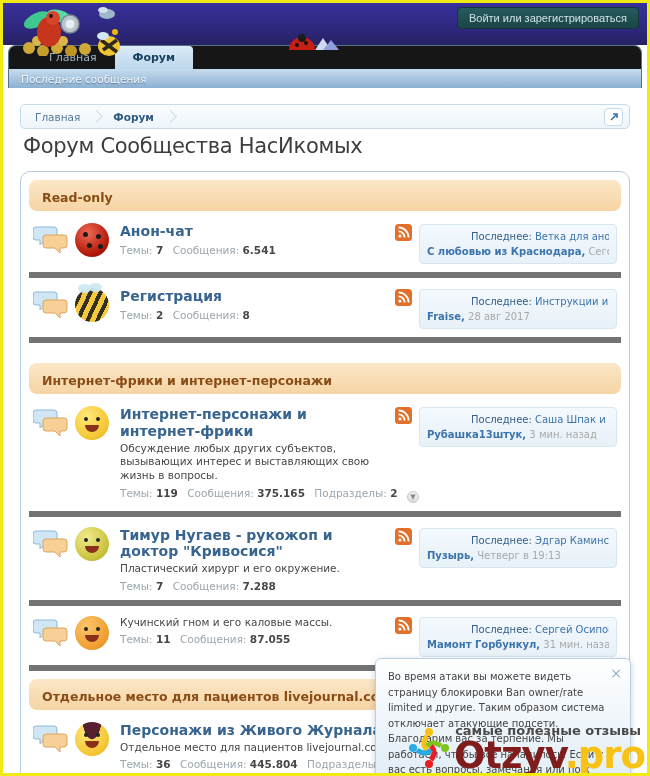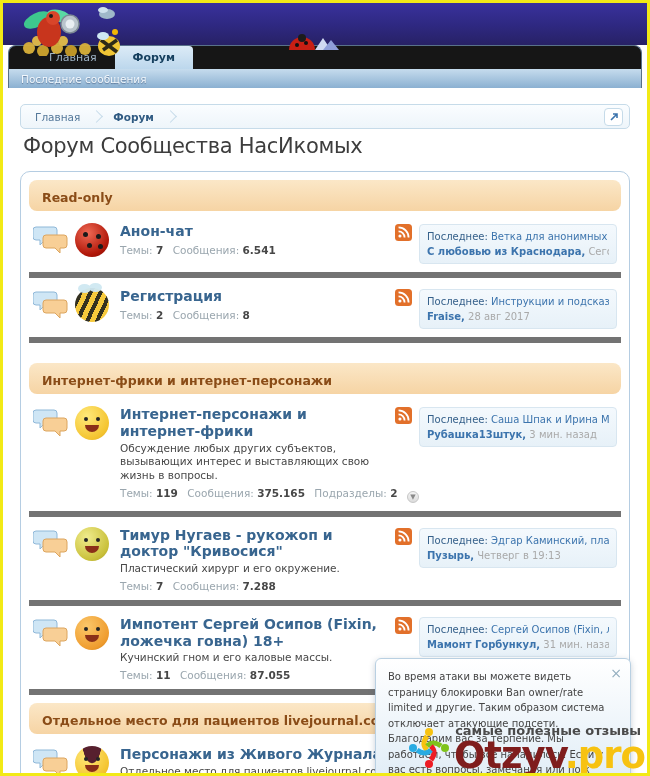--- a/index.html
+++ b/index.html
@@ -77,21 +77,21 @@
   .fstats .seg { margin-right:6px; }
   .sub-drop { display:inline-block; width:12px; height:12px; border-radius:50%;
               background:linear-gradient(180deg,#f4f4f4,#dcdcdc); border:1px solid #c6c6c6;
               color:#8a8a8a; font-size:7px; line-height:11px; text-align:center; vertical-align:-2px; cursor:pointer; }
 
   .rightcol { width:222px; flex:none; display:flex; align-items:flex-start; gap:7px; padding-top:1px; }
   .rss { width:17px; height:17px; flex:none; cursor:pointer; }
   .lastbox { flex:1; min-width:0; background:linear-gradient(180deg,#f4f9fd,#e7f1f8);
              border:1px solid #d8e6f0; border-radius:4px; padding:4px 7px; font-size:10px; line-height:1.5; }
   .lb1 { white-space:nowrap; overflow:hidden; }
-  .lb-label { color:#35608a; }
+  .lb-label { color:#35608a;margin-left:44px; }
   .lb-topic { color:#3c74ad; cursor:pointer; }
   .lb2 { white-space:nowrap; overflow:hidden; }
   .lb-user { color:#3c74ad; font-weight:bold; cursor:pointer; }
   .lb-time { color:#a9a9a9; }
 
   
   .popup { position:absolute; left:372px; top:655px; width:256px; z-index:20;
            background:linear-gradient(180deg,#ffffff,#dfecf6); border:1px solid #b9d0e2;
            border-radius:6px; box-shadow:0 2px 6px rgba(40,70,100,.25);
            padding:10px 14px 8px 12px; font-size:10px; color:#444; line-height:1.55; }
@@ -139,20 +139,21 @@
       </g>
       <g transform="translate(282,32)">
         <path d="M0 14 A13 13 0 0 1 26 14 Z" fill="#c81f14"></path>
         <circle cx="8" cy="9" r="2" fill="#111"></circle>
           <circle cx="17" cy="7" r="2" fill="#111"></circle>
         <circle cx="13" cy="2" r="4" fill="#1c1c1c"></circle>
         <path d="M26 14 L34 2 L42 14 Z" fill="#cfd9f2"></path>
         <path d="M34 14 L42 4 L50 14 Z" fill="#8f9fd9"></path>
       </g>
     </svg>
+    <button class="login-btn">Войти или зарегистрироваться</button>
   </div>
 
   <div class="navbar">
     <div class="tabs">
       <div class="tab">Главная</div>
       <div class="tab active">Форум</div>
     </div>
     <div class="subnav">
       <span class="subnav-link">Последние сообщения</span>
     </div>
@@ -304,21 +305,20 @@
 
     <div class="frow">
       <div class="bubbles">
         <svg width="36" height="30" viewBox="0 0 36 30">
             <path d="M3 3 h18 a3 3 0 0 1 3 3 v7 a3 3 0 0 1 -3 3 h-9 l-5 5 v-5 h-4 a3 3 0 0 1 -3 -3 v-7 a3 3 0 0 1 3 -3" fill="#cfe6f5" stroke="#8fb8d8"></path>
             <path d="M13 11 h18 a3 3 0 0 1 3 3 v7 a3 3 0 0 1 -3 3 h-4 v5 l-5 -5 h-9 a3 3 0 0 1 -3 -3 v-7 a3 3 0 0 1 3 -3" fill="#f8cf96" stroke="#dca55f"></path>
           </svg>
       </div>
       <div class="avatar face orange"></div>
       <div class="info">
-        <div class="ftitle">Импотент Сергей Осипов (Fixin, ложечка говна) 18+</div>
         <div class="fdesc">Кучинский гном и его каловые массы.</div>
         <div class="fstats">
           <span class="seg"><span>Темы:</span> <b>11</b></span>
           <span class="seg"><span>Сообщения:</span> <b>87.055</b></span>
         </div>
       </div>
       <div class="rightcol">
         <svg class="rss" viewBox="0 0 24 24">
             <rect width="24" height="24" rx="5" fill="#e2702a"></rect>
             <circle cx="7" cy="17" r="2.2" fill="#fff"></circle>

